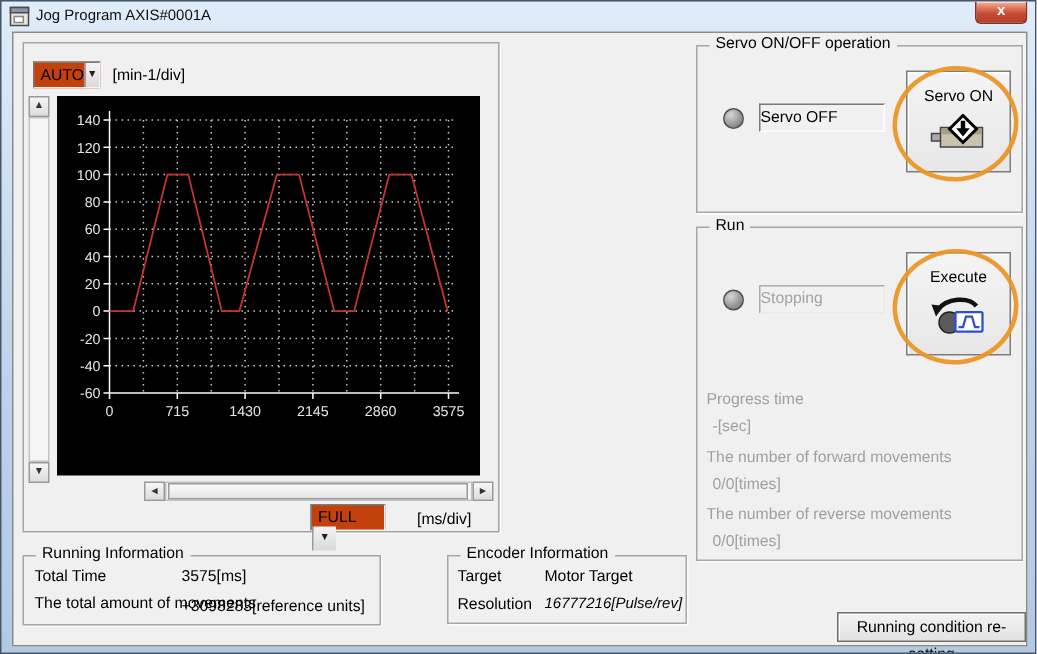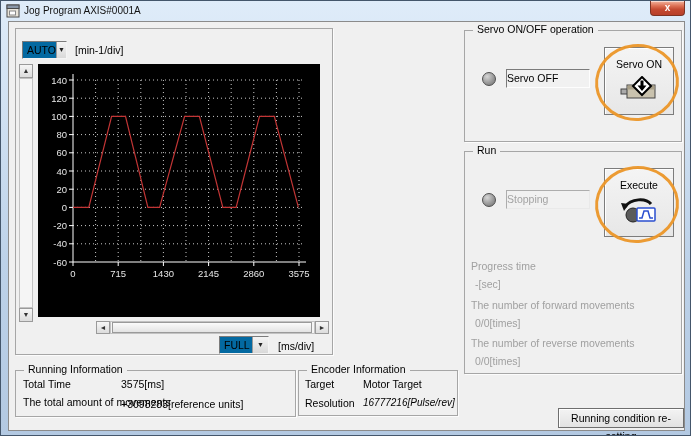--- a/index.html
+++ b/index.html
@@ -21,21 +21,21 @@
     box-shadow:inset 0 1px 0 rgba(255,255,255,.55);cursor:default;
   }
   .client{
     position:absolute;left:7px;top:20px;width:677px;height:410px;
     background:#f0f0f0;border:1px solid #8b8b8b;
   }
   
   .groupbox{position:absolute;border:1px solid #a6a6a6;box-shadow:1px 1px 0 rgba(255,255,255,.8);}
   .gb-label{position:absolute;top:-8px;left:8px;background:#f0f0f0;padding:0 4px;white-space:nowrap;}
   
-  .combo{position:absolute;height:18px;background:#0369a1;border:1px solid;border-color:#7b7b7b #f4f4f4 #f4f4f4 #7b7b7b;display:flex;}
+  .combo{position:absolute;height:18px;background:#c2410c;border:1px solid;border-color:#7b7b7b #f4f4f4 #f4f4f4 #7b7b7b;display:flex;}
   .combo-text{flex:1;padding:2px 0 0 4px;font-size:10.5px;}
   .combo-btn{width:16px;background:linear-gradient(#f4f4f4,#d9d9d9);border-left:1px solid #9a9a9a;text-align:center;font-size:7px;line-height:16px;color:#222;}
   .unit-label{position:absolute;white-space:nowrap;}
   .sb-btn{position:absolute;background:linear-gradient(#f6f6f6,#dcdcdc);border:1px solid #9a9a9a;font-size:7px;color:#333;text-align:center;line-height:12px;}
   .sb-track{position:absolute;background:#f5f5f5;border:1px solid #c2c2c2;}
   .sb-thumb{position:absolute;background:linear-gradient(#fbfbfb,#e3e3e3);border:1px solid #9a9a9a;}
   .chart-bg{position:absolute;left:37px;top:63px;width:282px;height:253px;background:#000;}
   .chart-bg svg{display:block;}
   .chart-bg text{font-family:"Liberation Sans",sans-serif;}
   
@@ -151,21 +151,21 @@
           <polyline points="35.0,143.4 50.8,143.4 73.6,52.4 87.5,52.4 109.9,143.4 121.6,143.4 146.6,52.4 161.4,52.4 184.8,143.4 198.1,143.4 221.5,52.4 236.3,52.4 260.4,143.4" fill="none" stroke="#c23535" stroke-width="1.2"></polyline>
         </svg>
     </div>
 
     <div class="sb-btn" style="left:87px;top:299px;width:14px;height:13px;line-height:11px;"><span>◄</span></div>
     <div class="sb-track" style="left:101px;top:299px;width:205px;height:13px;">
       <div class="sb-thumb" style="left:1px;top:0px;width:200px;height:11px;"></div>
     </div>
     <div class="sb-btn" style="left:306px;top:299px;width:14px;height:13px;line-height:11px;"><span>►</span></div>
 
-    <div class="combo" style="left:210px;top:314px;width:50px;">
+    <div class="combo" style="left:198px;top:314px;width:50px;flex-direction:column;">
       <span class="combo-text">FULL</span>
       <span class="combo-btn">▼</span>
     </div>
     <span class="unit-label" style="left:269px;top:318px;">[ms/div]</span>
 
     <div class="groupbox" style="left:455px;top:8px;width:218px;height:112px;">
       <span class="gb-label">Servo ON/OFF operation</span>
     </div>
     <div class="lamp" style="left:473px;top:50px;"></div>
     <div class="status-field" style="left:497px;top:47px;">Servo OFF</div>
@@ -198,21 +198,21 @@
     </div>
     <div class="highlight-ellipse" style="left:586px;top:144px;"></div>
 
     <span class="muted-label" style="left:462px;top:238px;">Progress time</span>
     <span class="muted-label" style="left:466px;top:256px;">-[sec]</span>
     <span class="muted-label" style="left:462px;top:277px;">The number of forward movements</span>
     <span class="muted-label" style="left:466px;top:295px;">0/0[times]</span>
     <span class="muted-label" style="left:462px;top:315px;">The number of reverse movements</span>
     <span class="muted-label" style="left:466px;top:333px;">0/0[times]</span>
 
-    <div class="groupbox" style="left:6px;top:348px;width:281px;height:47px;">
+    <div class="groupbox" style="left:6px;top:348px;width:239px;height:47px;">
       <span class="gb-label">Running Information</span>
       <span class="info-label" style="left:7px;top:7px;">Total Time</span>
       <span class="info-value" style="left:105px;top:7px;">3575[ms]</span>
       <span class="info-label" style="left:7px;top:25px;">The total amount of movements</span>
       <span class="info-value" style="left:105px;top:27px;">+3098283[reference units]</span>
     </div>
 
     <div class="groupbox" style="left:289px;top:348px;width:160px;height:46px;padding-left:40px;">
       <span class="gb-label">Encoder Information</span>
       <span class="info-label" style="left:6px;top:7px;">Target</span>

